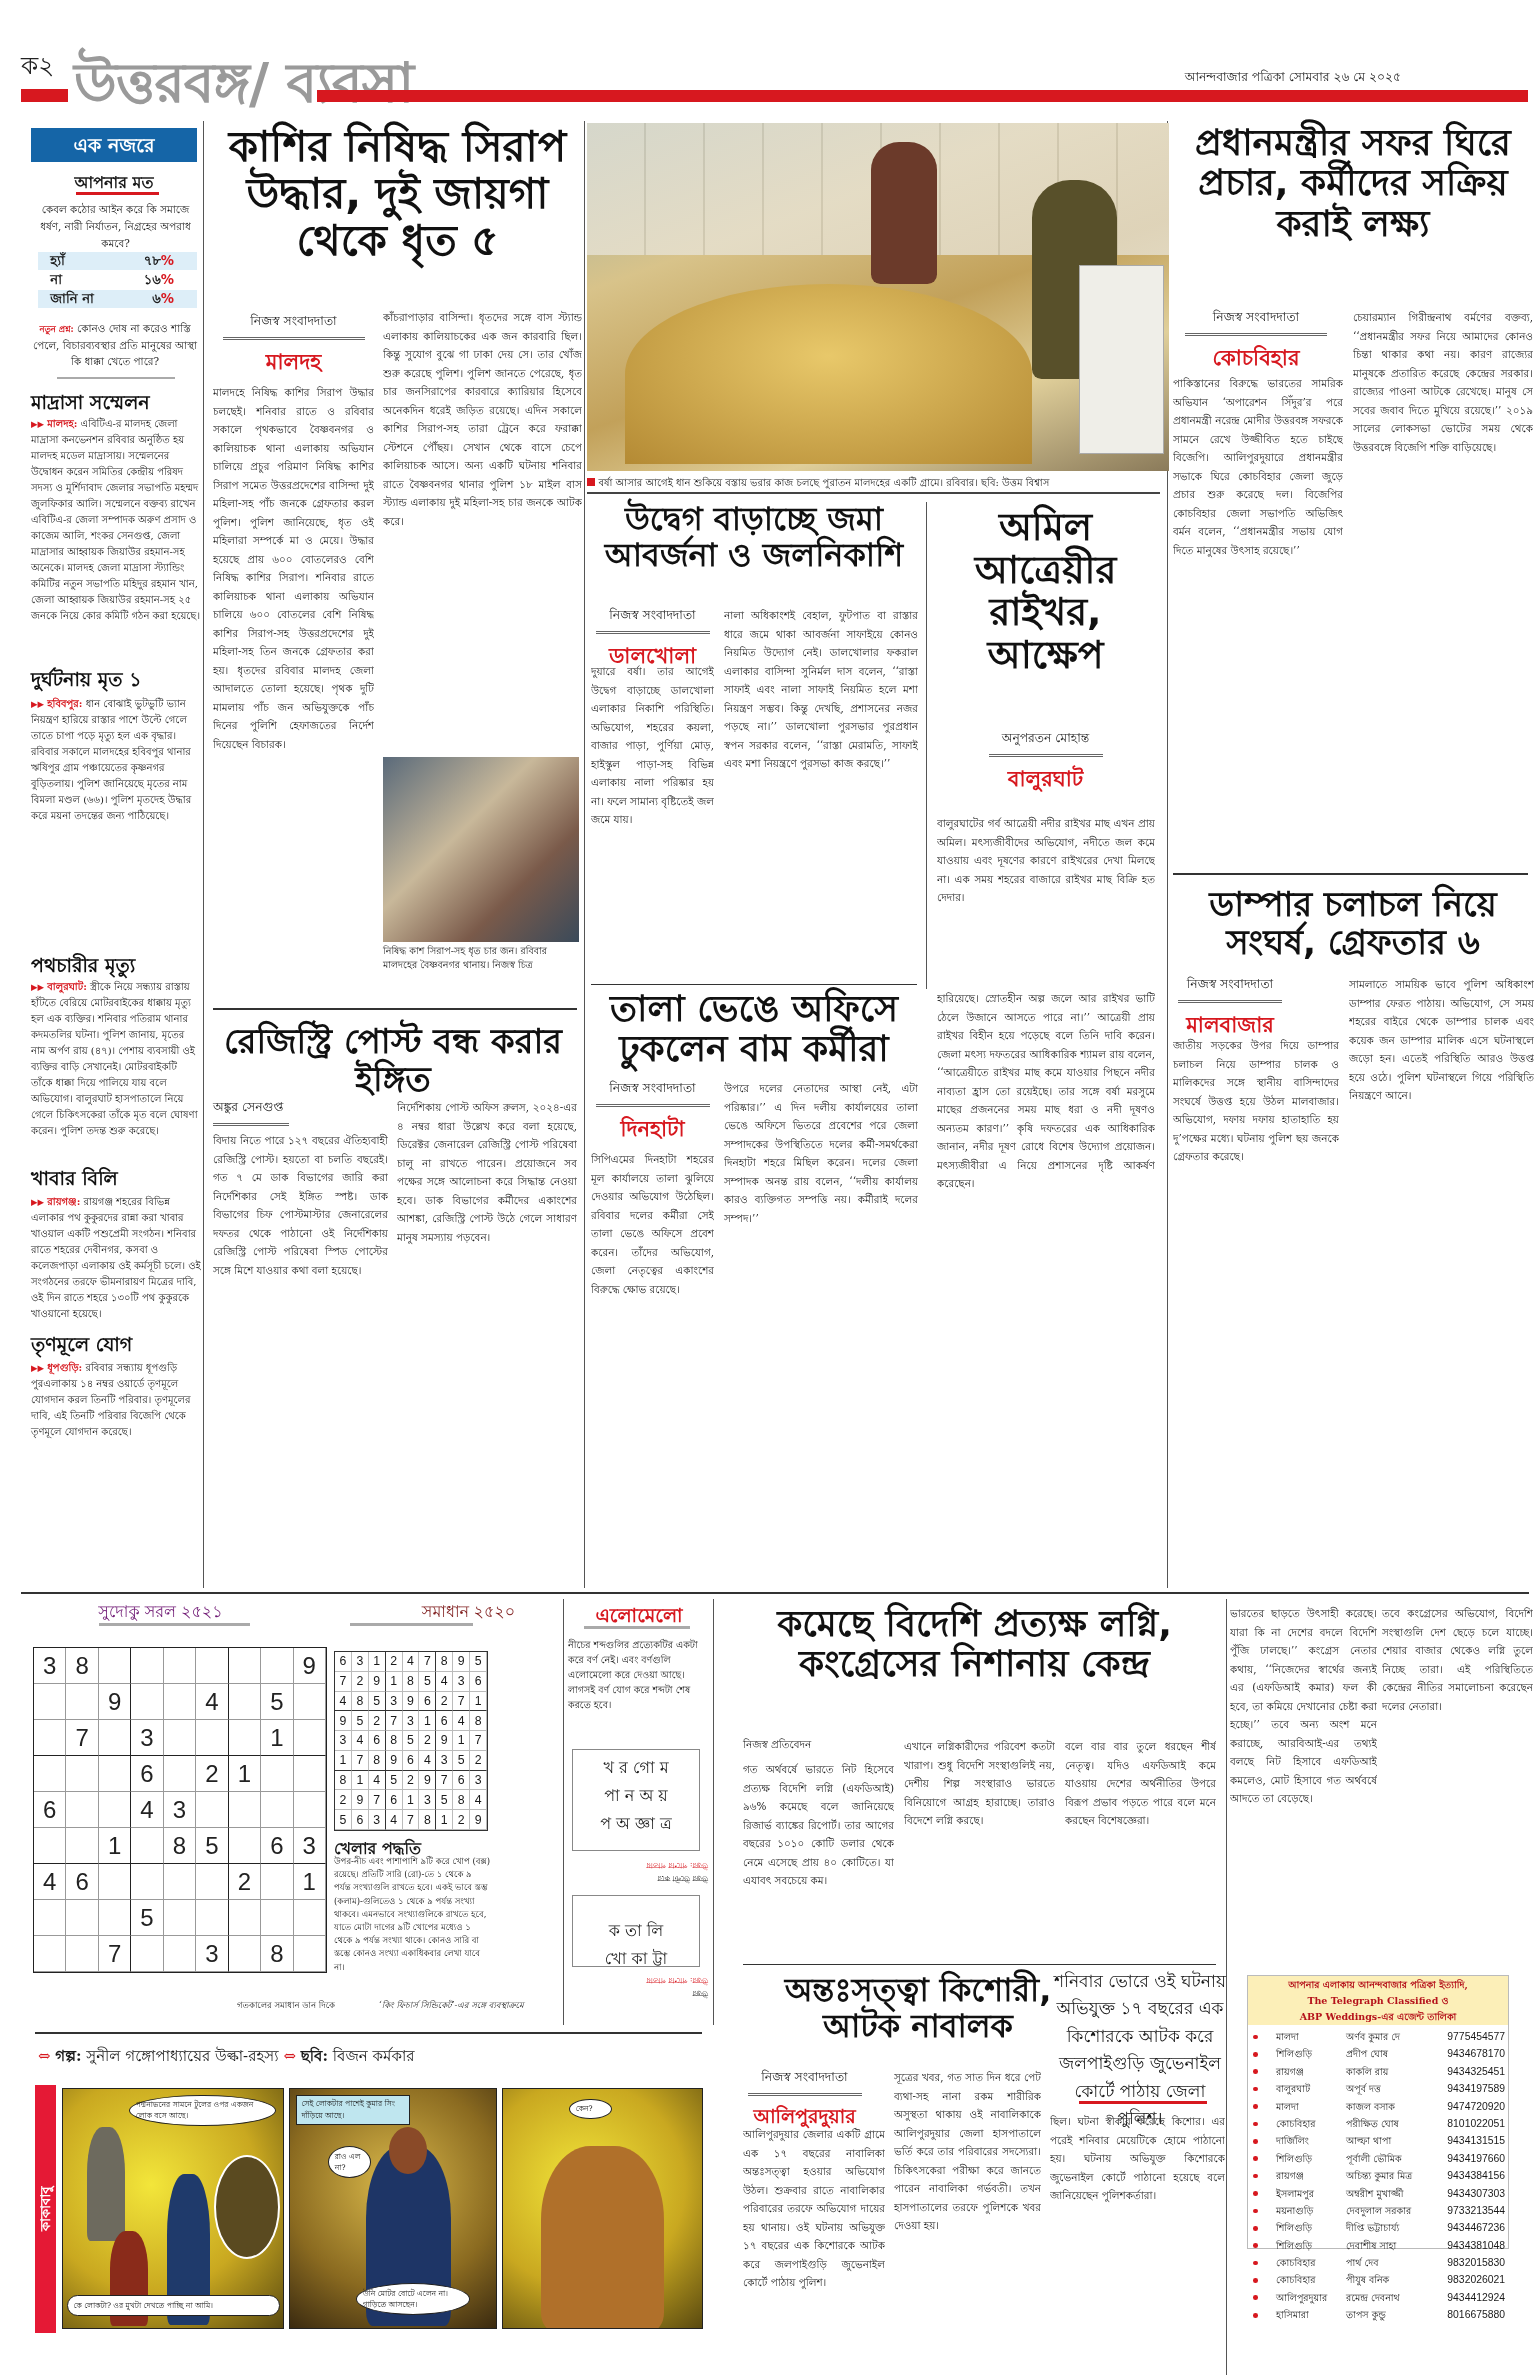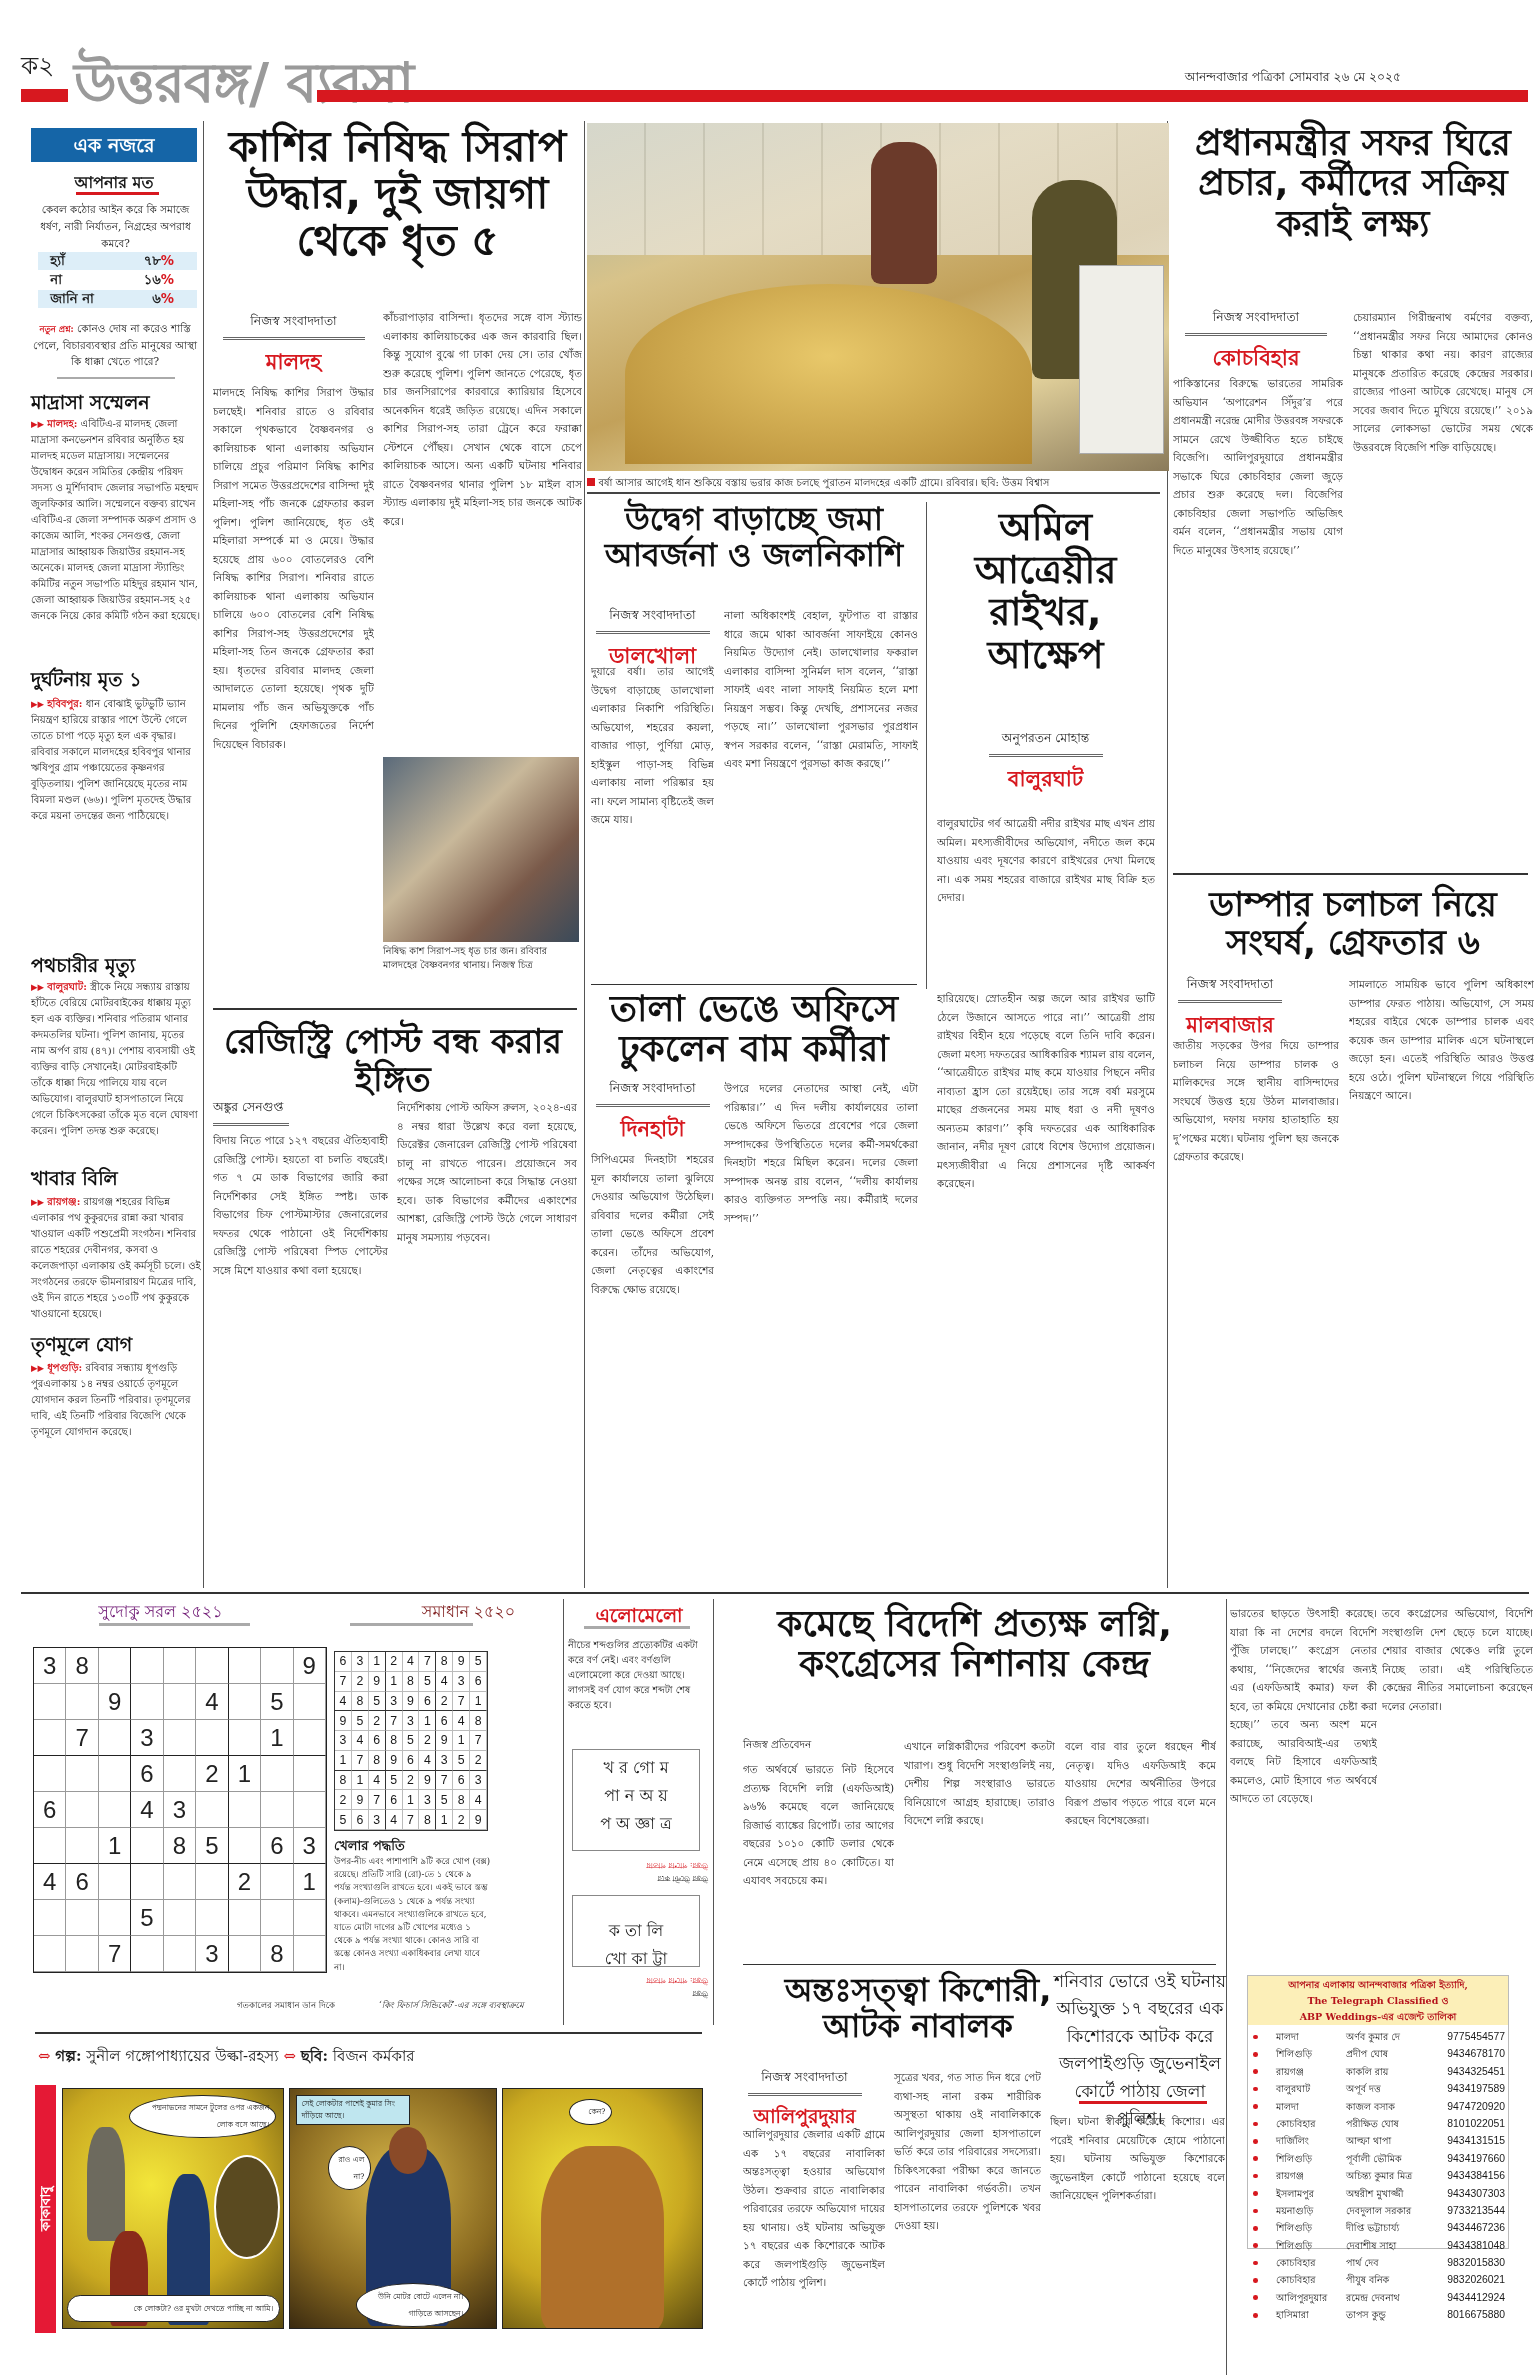--- a/index.html
+++ b/index.html
@@ -98,21 +98,21 @@
   #sudoku-title { left: 66px; top: 1599px; width: 189px; font-size: 16px; text-align: center; color: #701a75; font-family: "DejaVu Serif", serif; }
   #solution-title { left: 388px; top: 1599px; width: 161px; font-size: 16px; text-align: center; color: #7f1d1d; font-family: Liberation Sans, sans-serif; }
   #sudoku-grid { left: 33px; top: 1647px; width: 294px; height: 326px; border: 1.9px solid #222; display: grid; grid-template-columns: repeat(9,1fr); grid-template-rows: repeat(9,1fr); }
   #sudoku-grid .c { border-right: 0.9px solid #999; border-bottom: 0.9px solid #999; font-size: 24px; font-family: "Liberation Sans", sans-serif; display: flex; align-items: center; justify-content: center; color: #222; }
   #sudoku-grid .c.br { border-right: 1.9px solid #222; }
   #sudoku-grid .c.bb { border-bottom: 1.9px solid #222; }
   #solution-grid { left: 334px; top: 1651px; width: 154px; height: 180px; border: 0.9px solid #333; display: grid; grid-template-columns: repeat(9,1fr); grid-template-rows: repeat(9,1fr); }
   #solution-grid .c { border-right: 0.9px solid #bbb; border-bottom: 0.9px solid #bbb; font-size: 12.3px; font-family: "Liberation Sans", sans-serif; display: flex; align-items: center; justify-content: center; }
   #solution-grid .c.br { border-right: 0.9px solid #333; }
   #solution-grid .c.bb { border-bottom: 0.9px solid #333; }
-  #howto-title { left: 334px; top: 1836px; font-size: 13px; font-weight: bold; font-family: "DejaVu Serif", serif; }
+  #howto-title { left: 334px; top: 1836px; font-size: 16px; font-weight: bold; font-family: "DejaVu Serif", serif; }
   #howto-body { left: 334px; top: 1855px; width: 156px; font-size: 8.5px; line-height: 13.2px; font-family: "DejaVu Serif", serif; }
   #sudoku-note1 { left: 237px; top: 1999px; font-size: 8.5px; font-family: "DejaVu Serif", serif; }
   #sudoku-note2 { left: 379px; top: 1999px; font-size: 8.5px; font-style: italic; font-family: "DejaVu Serif", serif; }
 
   
   #elo-title { left: 568px; top: 1601px; width: 142px; font-size: 19px; font-weight: bold; color: #d7181f; text-align: center; }
   #elo-rule { left: 584px; top: 1626px; width: 106px; height: 2.8px; background: #aaa; }
   #elo-intro { left: 568px; top: 1637px; width: 140px; font-size: 9.5px; line-height: 15px; font-family: "DejaVu Serif", serif; }
   .elo-box { position: absolute; left: 572px; width: 128px; border: 0.9px solid #888; text-align: center; font-size: 16px; line-height: 28px; font-family: "DejaVu Serif", serif; }
   .elo-ans { position: absolute; left: 568px; width: 140px; text-align: right; font-size: 7.6px; line-height: 13.2px; font-family: "DejaVu Serif", serif; }
@@ -128,21 +128,21 @@
   #s8-col5 { left: 1382px; top: 1604px; width: 151px; height: 355px; }
 
   
   #comic-credit { left: 38px; top: 2044px; font-size: 15px; font-family: "DejaVu Serif", serif; }
   #comic-credit .arr { color: #d7181f; }
   #comic-side { left: 35px; top: 2085px; width: 21px; height: 248px; background: #e51935; color: #fff; font-size: 13.2px; font-weight: bold; writing-mode: vertical-rl; transform: rotate(180deg); text-align: center; line-height: 21px; }
   .panel { position: absolute; top: 2088px; height: 241px; border: 1.9px solid #222; overflow: hidden; background: radial-gradient(circle at 40% 40%, #f3e63a, #c9a820 55%, #5a4a10); }
   #panel1 { left: 62px; width: 146px; }
   #panel2 { left: 192px; width: 137px; }
   #panel3 { left: 332px; width: 121px; }
-  .bubble { position: absolute; background: #fff; border: 0.9px solid #222; border-radius: 50%; font-size: 7.6px; text-align: right; line-height: 17px; padding: 3.8px 5.7px; font-family: "DejaVu Serif", serif; }
+  .bubble { position: absolute; background: #fff; border: 0.9px solid #222; border-radius: 50%; font-size: 7.6px; text-align: left; line-height: 11px; padding: 3.8px 5.7px; font-family: "DejaVu Serif", serif; }
   .caption-box { position: absolute; background: #bfe6ef; border: 0.9px solid #222; font-size: 7.6px; line-height: 11.4px; padding: 2.8px 4.7px; font-family: "DejaVu Serif", serif; }
   .fig { position: absolute; border-radius: 40% 40% 8% 8%; }
 
   
   #s9-head { left: 743px; top: 1973px; width: 350px; font-size: 32px; }
   #s9-by { left: 743px; top: 2068px; width: 123px; }
   #s9-col1 { left: 743px; top: 2125px; width: 142px; height: 246px; }
   #s9-col2 { left: 894px; top: 2068px; width: 147px; height: 303px; }
   #s9-pull { left: 1050px; top: 1968px; width: 180px; font-size: 17px; text-align: center; line-height: 27.4px; font-family: "DejaVu Serif", serif; }
   #s9-pull-rule { left: 1079px; top: 2101px; width: 128px; height: 2.8px; background: #d7181f; }

